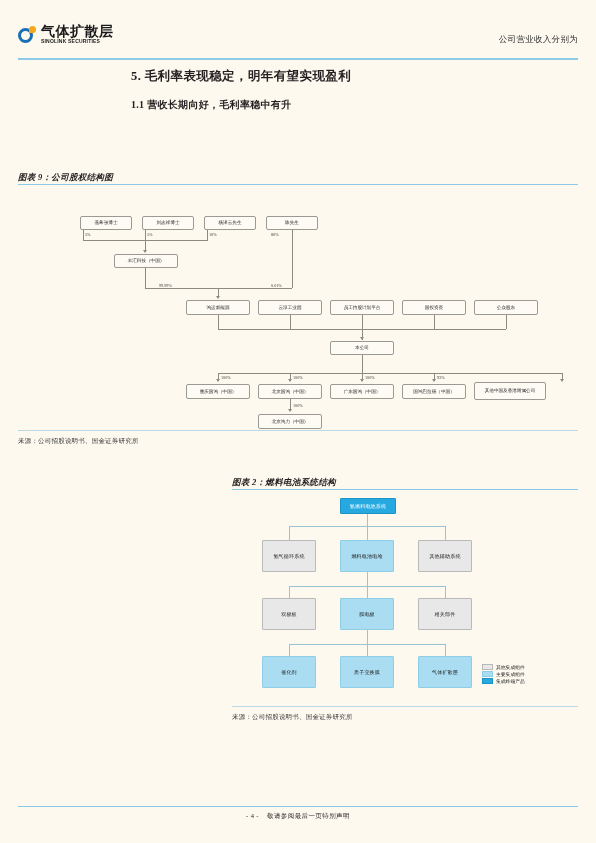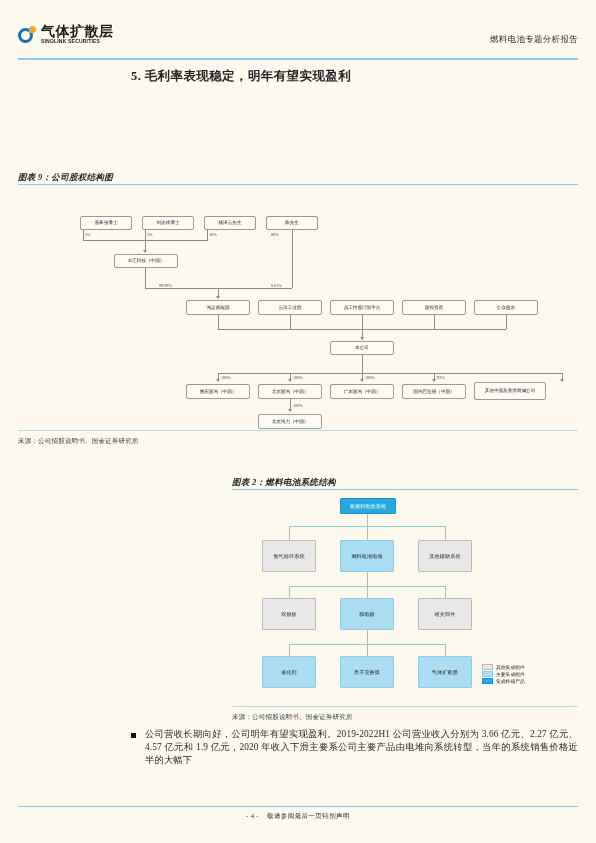--- a/index.html
+++ b/index.html
@@ -88,25 +88,26 @@
     <div class="logo-wrap">
       <div class="logo-mark">
         <div class="ring"></div>
           <div class="dot"></div>
       </div>
       <div>
         <div class="logo-txt-cn">气体扩散层</div>
         <div class="logo-txt-en">SINOLINK SECURITIES</div>
       </div>
     </div>
-    <div class="hdr-right">燃料电池专题分析报告</div>
+    <div class="hdr-right">公司营业收入分别为</div>
     <div class="hdr-rule"></div>
   </div>
 
   <div class="h1">5. 毛利率表现稳定，明年有望实现盈利</div>
+  <div class="h2">1.1 营收长期向好，毛利率稳中有升</div>
 
 
   <div class="figcap" style="left:18px; top:172px;">图表 9：公司股权结构图</div>
   <div class="figrule" style="left:18px; top:184px; width:560px;"></div>
   <div class="figrule thin" style="left:18px; top:430px; width:560px;"></div>
   <div class="src" style="left:18px; top:437px;">来源：公司招股说明书、国金证券研究所</div>
 
   <div class="fig1">
 
     <div class="obox" style="left:62px;  top:20px; width:52px; height:14px;">燕希强博士</div>
@@ -231,24 +232,20 @@
         <span class="sw" style="background:#aadcf2; border-color:#8ecde8;"></span>
         <span>主要集成组件</span>
       </div>
       <div class="lrow">
         <span class="sw" style="background:#26a9e0; border-color:#1c93c4;"></span>
         <span>集成终端产品</span>
       </div>
     </div>
   </div>
 
-  <div class="bullet-row" style="left:131px; top:728px; width:447px;">
-    <div class="bsq"></div>
-    <div class="btxt">公司营收长期向好，公司明年有望实现盈利。2019-2022H1 公司营业收入分别为 3.66 亿元、2.27 亿元、4.57 亿元和 1.9 亿元，2020 年收入下滑主要系公司主要产品由电堆向系统转型，当年的系统销售价格近半的大幅下</div>
-  </div>
 
   <div class="ftr-rule"></div>
   <div class="ftr">
     <span>- 4 -</span>
     &nbsp;&nbsp;
     <span>敬请参阅最后一页特别声明</span>
   </div>
 
 </div>
 

